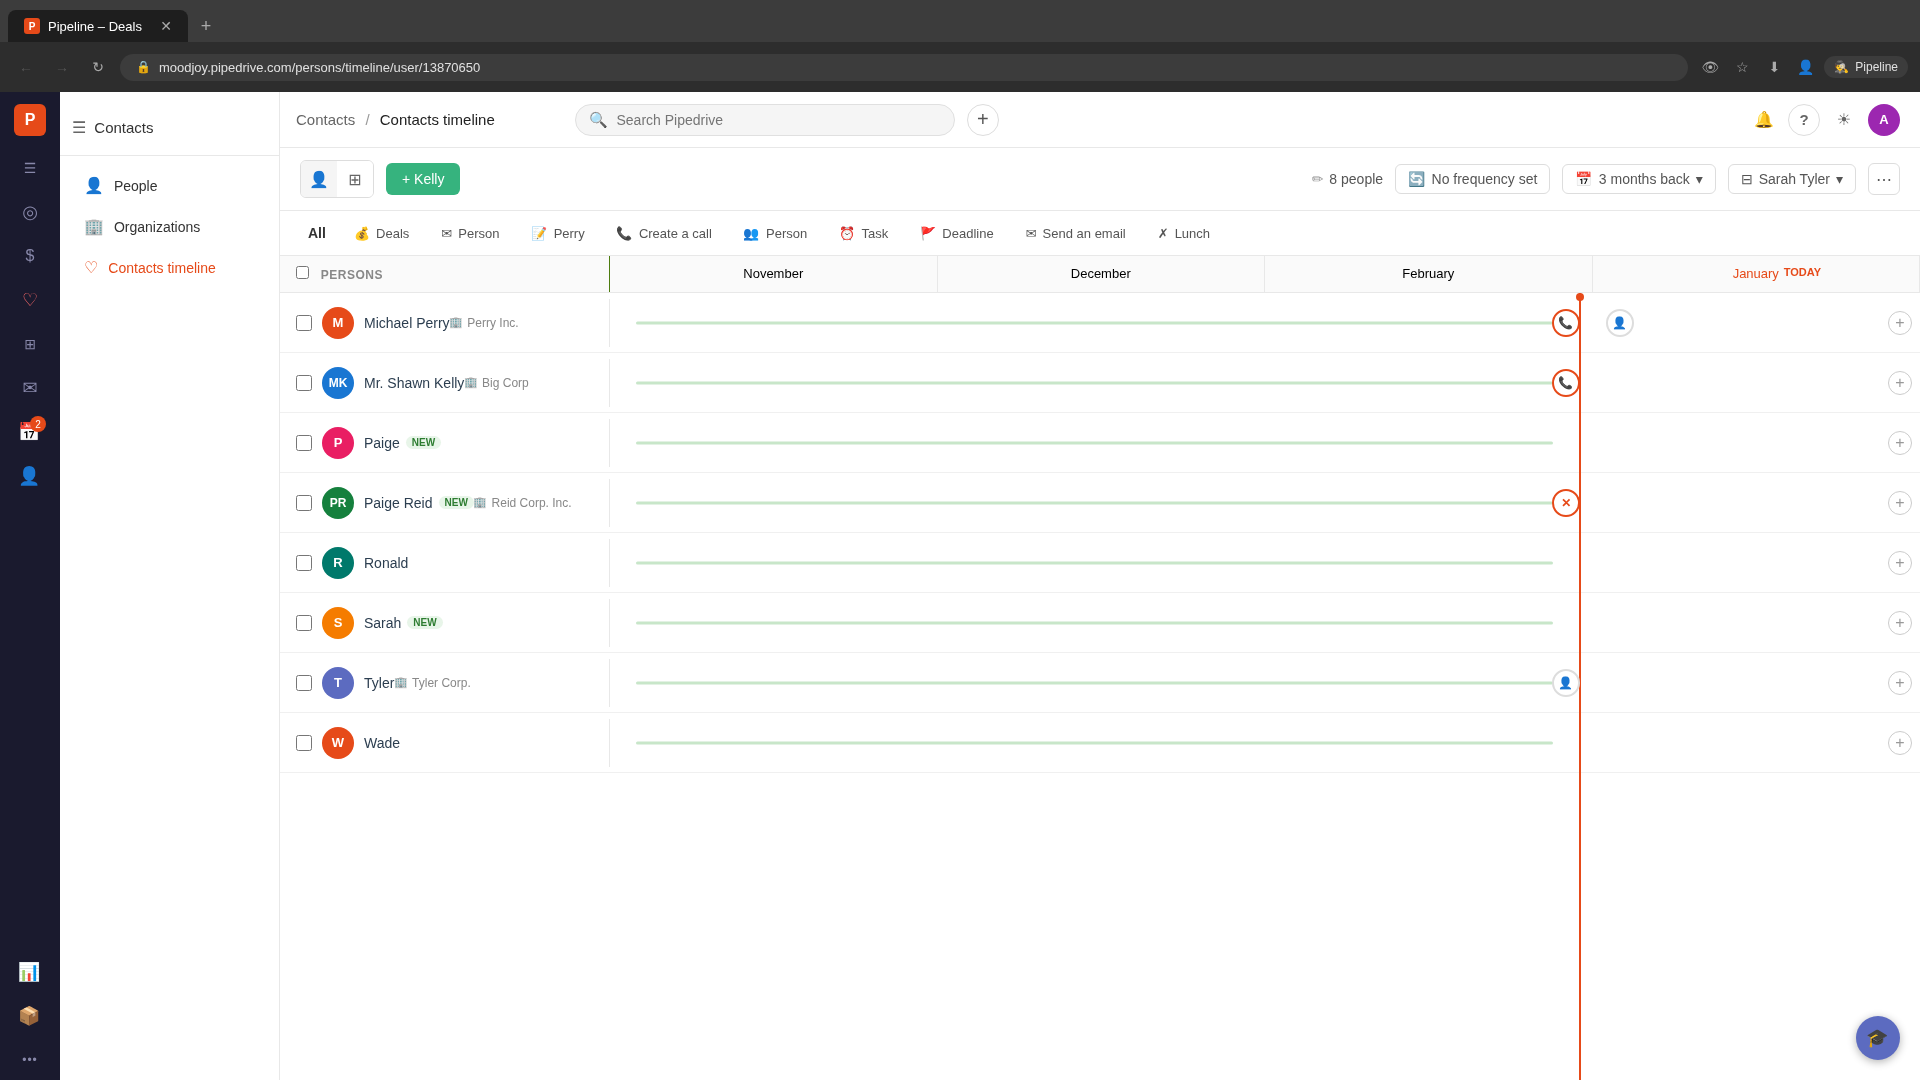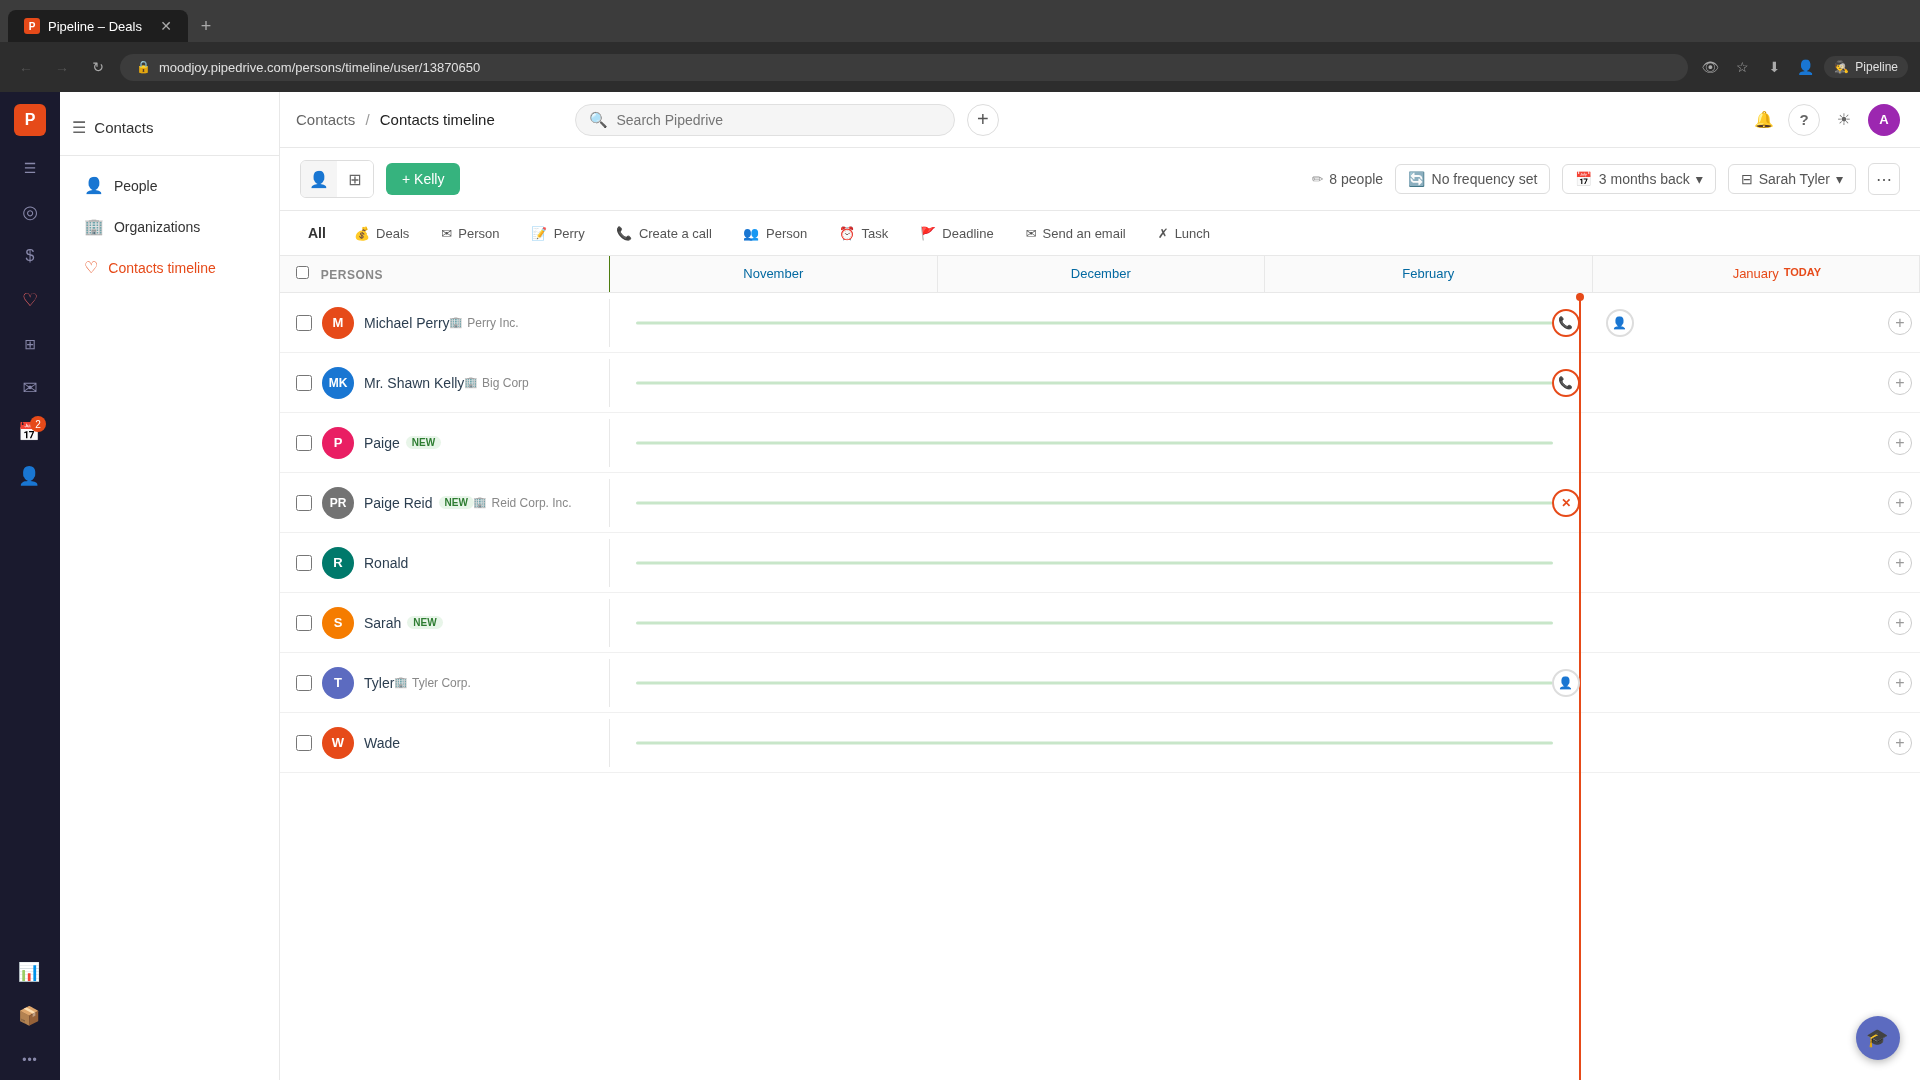--- a/index.html
+++ b/index.html
@@ -60,21 +60,21 @@
     
     .activity-bar { padding: 8px 20px; display: flex; align-items: center; gap: 8px; border-bottom: 1px solid #e8e8e8; background: #fff; overflow-x: auto; }
     .activity-filter { display: flex; align-items: center; gap: 6px; padding: 6px 12px; border-radius: 6px; font-size: 13px; color: #555; cursor: pointer; border: none; background: none; }
     .activity-filter.all { font-weight: 600; color: #333; font-size: 14px; padding: 6px 8px; }
 
     
     .timeline-container { flex: 1; overflow: auto; display: flex; flex-direction: column; }
     .timeline-header { display: flex; background: #fafafa; border-bottom: 1px solid #e8e8e8; position: sticky; top: 0; z-index: 10; }
     .persons-col-header { width: 330px; min-width: 330px; padding: 10px 16px; font-size: 12px; font-weight: 600; color: #888; text-transform: uppercase; letter-spacing: 0.5px; border-right: 1px solid #4d7c0f; }
     .month-header { flex: 1; display: flex; }
-    .month-col { flex: 1; padding: 10px 16px; font-size: 13px; color: #0369a1; text-align: center; border-right: 1px solid #e8e8e8; position: relative; }
+    .month-col { flex: 1; padding: 10px 16px; font-size: 13px; color: #000000; text-align: center; border-right: 1px solid #e8e8e8; position: relative; }
     .month-col.today-month { color: #e64a19; }
     .today-label { color: #e64a19; font-weight: 600; font-size: 11px; position: absolute; right: 30%; top: 10px; }
 
     
     .timeline-rows { flex: 1; }
     .timeline-row { display: flex; border-bottom: 1px solid #f0f0f0; align-items: center; min-height: 60px; position: relative; }
     .person-cell { width: 330px; min-width: 330px; padding: 8px 16px; display: flex; align-items: center; gap: 10px; border-right: 1px solid #e8e8e8; }
     .person-checkbox { width: 16px; height: 16px; border: 1.5px solid #ccc; border-radius: 3px; cursor: pointer; flex-shrink: 0; }
     .person-avatar { width: 32px; height: 32px; border-radius: 50%; display: flex; align-items: center; justify-content: center; font-size: 13px; font-weight: 600; color: white; flex-shrink: 0; }
     .person-info { display: flex; flex-direction: row; }
@@ -338,21 +338,21 @@
           </div>
           <div class="timeline-data" style="position:relative;">
             <div style="position:absolute;left:2%;right:28%;height:3px;background:#c8e6c9;top:50%;transform:translateY(-50%);border-radius:2px;"></div>
             <div class="add-btn">+</div>
           </div>
         </div>
 
         <div class="timeline-row">
           <div class="person-cell">
             <input type="checkbox" class="person-checkbox" style="">
-            <div class="person-avatar" style="background:#737373; font-size:12px;">PR</div>
+            <div class="person-avatar" style="background:#15803d; font-size:12px;">PR</div>
             <div class="person-info">
               <span class="person-name">Paige Reid <span class="new-badge">NEW</span></span>
               <span class="person-org"><span style="font-size:11px;">🏢</span> Reid Corp. Inc.</span>
             </div>
           </div>
           <div class="timeline-data" style="position:relative;">
             <div style="position:absolute;left:2%;right:28%;height:3px;background:#c8e6c9;top:50%;transform:translateY(-50%);border-radius:2px;"></div>
             <div class="activity-dot" style="left:calc(73% - 14px); border-color:#e64a19; color:#e64a19; font-weight:bold;">✕</div>
             <div class="add-btn">+</div>
           </div>

